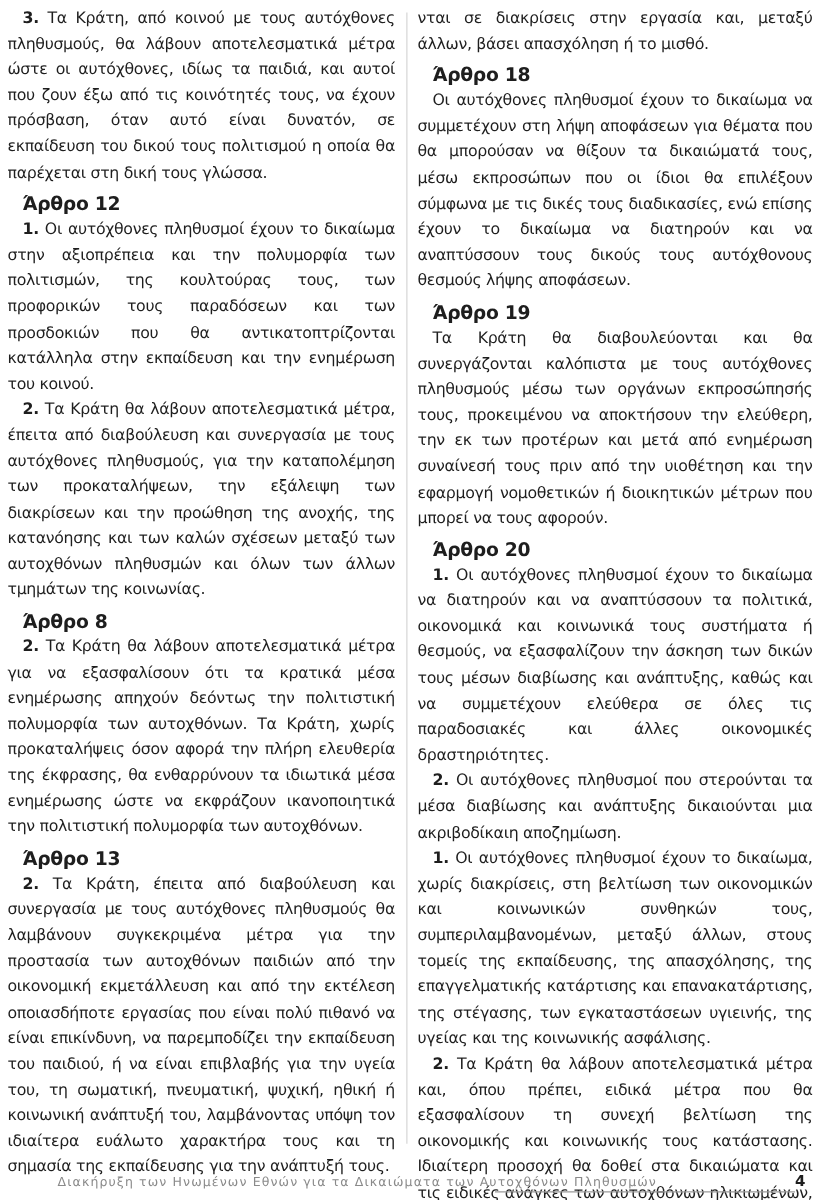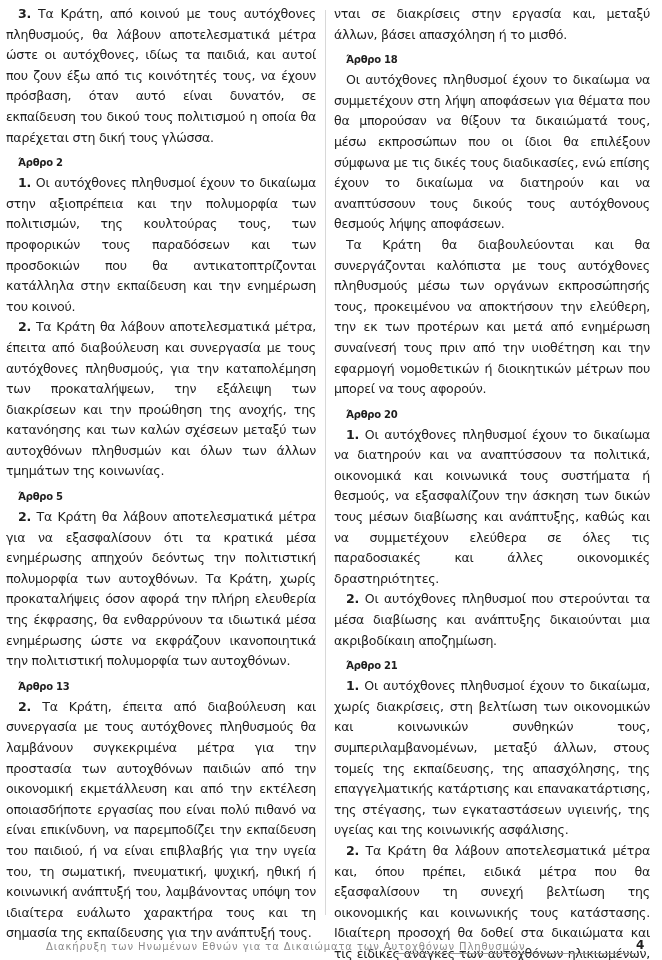--- a/index.html
+++ b/index.html
@@ -8,61 +8,61 @@
   .page { position: absolute; left: 0; top: 0; width: 662px; height: 732px; padding-left: 28px; }
   .col { position: absolute; top: 4px; font-size: 12.6px; line-height: 20.6px;
          text-align: justify; letter-spacing: -0.25px; }
   .col-left { left: 6px; width: 310px; }
   .col-right { left: 334px; width: 316px; }
   .divider { position: absolute; left: 325px; top: 10px; width: 1px; height: 905px; background: #d8d8d8; }
   p { margin: 0; }
   .para { text-indent: 12px; }
   .noindent { text-indent: 0; }
   .num { font-weight: bold; }
-  .heading { font-weight: bold; font-size: 10px; margin-top: 5px; padding-left: 12px; line-height: 20px; }
+  .heading { font-weight: bold; font-size: 15px; margin-top: 5px; padding-left: 12px; line-height: 20px; }
   .footer-text { position: absolute; left: 6px; top: 941px; font-size: 10px; color: #8a8a8a;
                  letter-spacing: 0.9px; white-space: nowrap; margin-left: 40px; }
   .footer-line { position: absolute; left: 396px; top: 953px; width: 240px; height: 1px; background: #9a9a9a; }
   .page-number { position: absolute; left: 636px; top: 938px; font-size: 12px; font-weight: bold; color: #1e1e1e; }
 </style>
 </head>
 <body>
 
 <div class="page">
 
   <div class="col col-left">
     <p class="para"><span class="num">3.</span><span> Τα Κράτη, από κοινού με τους αυτόχθονες πληθυσμούς, θα λάβουν αποτελεσματικά μέτρα ώστε οι αυτόχθονες, ιδίως τα παιδιά, και αυτοί που ζουν έξω από τις κοινότητές τους, να έχουν πρόσβαση, όταν αυτό είναι δυνατόν, σε εκπαίδευση του δικού τους πολιτισμού η οποία θα παρέχεται στη δική τους γλώσσα.</span></p>
 
-    <div class="heading">Άρθρο 2</div>
+    <div class="heading">Άρθρο 12</div>
     <p class="para"><span class="num">1.</span><span> Οι αυτόχθονες πληθυσμοί έχουν το δικαίωμα στην αξιοπρέπεια και την πολυμορφία των πολιτισμών, της κουλτούρας τους, των προφορικών τους παραδόσεων και των προσδοκιών που θα αντικατοπτρίζονται κατάλληλα στην εκπαίδευση και την ενημέρωση του κοινού.</span></p>
     <p class="para"><span class="num">2.</span><span> Τα Κράτη θα λάβουν αποτελεσματικά μέτρα, έπειτα από διαβούλευση και συνεργασία με τους αυτόχθονες πληθυσμούς, για την καταπολέμηση των προκαταλήψεων, την εξάλειψη των διακρίσεων και την προώθηση της ανοχής, της κατανόησης και των καλών σχέσεων μεταξύ των αυτοχθόνων πληθυσμών και όλων των άλλων τμημάτων της κοινωνίας.</span></p>
 
-    <div class="heading">Άρθρο 5</div>
+    <div class="heading">Άρθρο 8</div>
     <p class="para"><span class="num">2.</span><span> Τα Κράτη θα λάβουν αποτελεσματικά μέτρα για να εξασφαλίσουν ότι τα κρατικά μέσα ενημέρωσης απηχούν δεόντως την πολιτιστική πολυμορφία των αυτοχθόνων. Τα Κράτη, χωρίς προκαταλήψεις όσον αφορά την πλήρη ελευθερία της έκφρασης, θα ενθαρρύνουν τα ιδιωτικά μέσα ενημέρωσης ώστε να εκφράζουν ικανοποιητικά την πολιτιστική πολυμορφία των αυτοχθόνων.</span></p>
 
     <div class="heading">Άρθρο 13</div>
     <p class="para"><span class="num">2.</span><span> Τα Κράτη, έπειτα από διαβούλευση και συνεργασία με τους αυτόχθονες πληθυσμούς θα λαμβάνουν συγκεκριμένα μέτρα για την προστασία των αυτοχθόνων παιδιών από την οικονομική εκμετάλλευση και από την εκτέλεση οποιασδήποτε εργασίας που είναι πολύ πιθανό να είναι επικίνδυνη, να παρεμποδίζει την εκπαίδευση του παιδιού, ή να είναι επιβλαβής για την υγεία του, τη σωματική, πνευματική, ψυχική, ηθική ή κοινωνική ανάπτυξή του, λαμβάνοντας υπόψη τον ιδιαίτερα ευάλωτο χαρακτήρα τους και τη σημασία της εκπαίδευσης για την ανάπτυξή τους.</span></p>
 
   </div>
 
   <div class="divider"></div>
 
   <div class="col col-right">
     <p class="noindent">νται σε διακρίσεις στην εργασία και, μεταξύ άλλων, βάσει απασχόληση ή το μισθό.</p>
 
     <div class="heading">Άρθρο 18</div>
     <p class="para">Οι αυτόχθονες πληθυσμοί έχουν το δικαίωμα να συμμετέχουν στη λήψη αποφάσεων για θέματα που θα μπορούσαν να θίξουν τα δικαιώματά τους, μέσω εκπροσώπων που οι ίδιοι θα επιλέξουν σύμφωνα με τις δικές τους διαδικασίες, ενώ επίσης έχουν το δικαίωμα να διατηρούν και να αναπτύσσουν τους δικούς τους αυτόχθονους θεσμούς λήψης αποφάσεων.</p>
 
+    <div class="heading">Άρθρο 19</div>
     <p class="para">Τα Κράτη θα διαβουλεύονται και θα συνεργάζονται καλόπιστα με τους αυτόχθονες πληθυσμούς μέσω των οργάνων εκπροσώπησής τους, προκειμένου να αποκτήσουν την ελεύθερη, την εκ των προτέρων και μετά από ενημέρωση συναίνεσή τους πριν από την υιοθέτηση και την εφαρμογή νομοθετικών ή διοικητικών μέτρων που μπορεί να τους αφορούν.</p>
 
     <div class="heading">Άρθρο 20</div>
     <p class="para"><span class="num">1.</span><span> Οι αυτόχθονες πληθυσμοί έχουν το δικαίωμα να διατηρούν και να αναπτύσσουν τα πολιτικά, οικονομικά και κοινωνικά τους συστήματα ή θεσμούς, να εξασφαλίζουν την άσκηση των δικών τους μέσων διαβίωσης και ανάπτυξης, καθώς και να συμμετέχουν ελεύθερα σε όλες τις παραδοσιακές και άλλες οικονομικές δραστηριότητες.</span></p>
     <p class="para"><span class="num">2.</span><span> Οι αυτόχθονες πληθυσμοί που στερούνται τα μέσα διαβίωσης και ανάπτυξης δικαιούνται μια ακριβοδίκαιη αποζημίωση.</span></p>
 
-    <div class="heading">Άρθρο 21</div>
     <p class="para"><span class="num">1.</span><span> Οι αυτόχθονες πληθυσμοί έχουν το δικαίωμα, χωρίς διακρίσεις, στη βελτίωση των οικονομικών και κοινωνικών συνθηκών τους, συμπεριλαμβανομένων, μεταξύ άλλων, στους τομείς της εκπαίδευσης, της απασχόλησης, της επαγγελματικής κατάρτισης και επανακατάρτισης, της στέγασης, των εγκαταστάσεων υγιεινής, της υγείας και της κοινωνικής ασφάλισης.</span></p>
     <p class="para"><span class="num">2.</span><span> Τα Κράτη θα λάβουν αποτελεσματικά μέτρα και, όπου πρέπει, ειδικά μέτρα που θα εξασφαλίσουν τη συνεχή βελτίωση της οικονομικής και κοινωνικής τους κατάστασης. Ιδιαίτερη προσοχή θα δοθεί στα δικαιώματα και τις ειδικές ανάγκες των αυτοχθόνων ηλικιωμένων, των γυναικών, των νέων, των παιδιών και των ατόμων με αναπηρία.</span></p>
 
   </div>
 
   <div class="footer-text">Διακήρυξη των Ηνωμένων Εθνών για τα Δικαιώματα των Αυτοχθόνων Πληθυσμών</div>
   <div class="footer-line"></div>
   <div class="page-number">4</div>
 </div>
 

